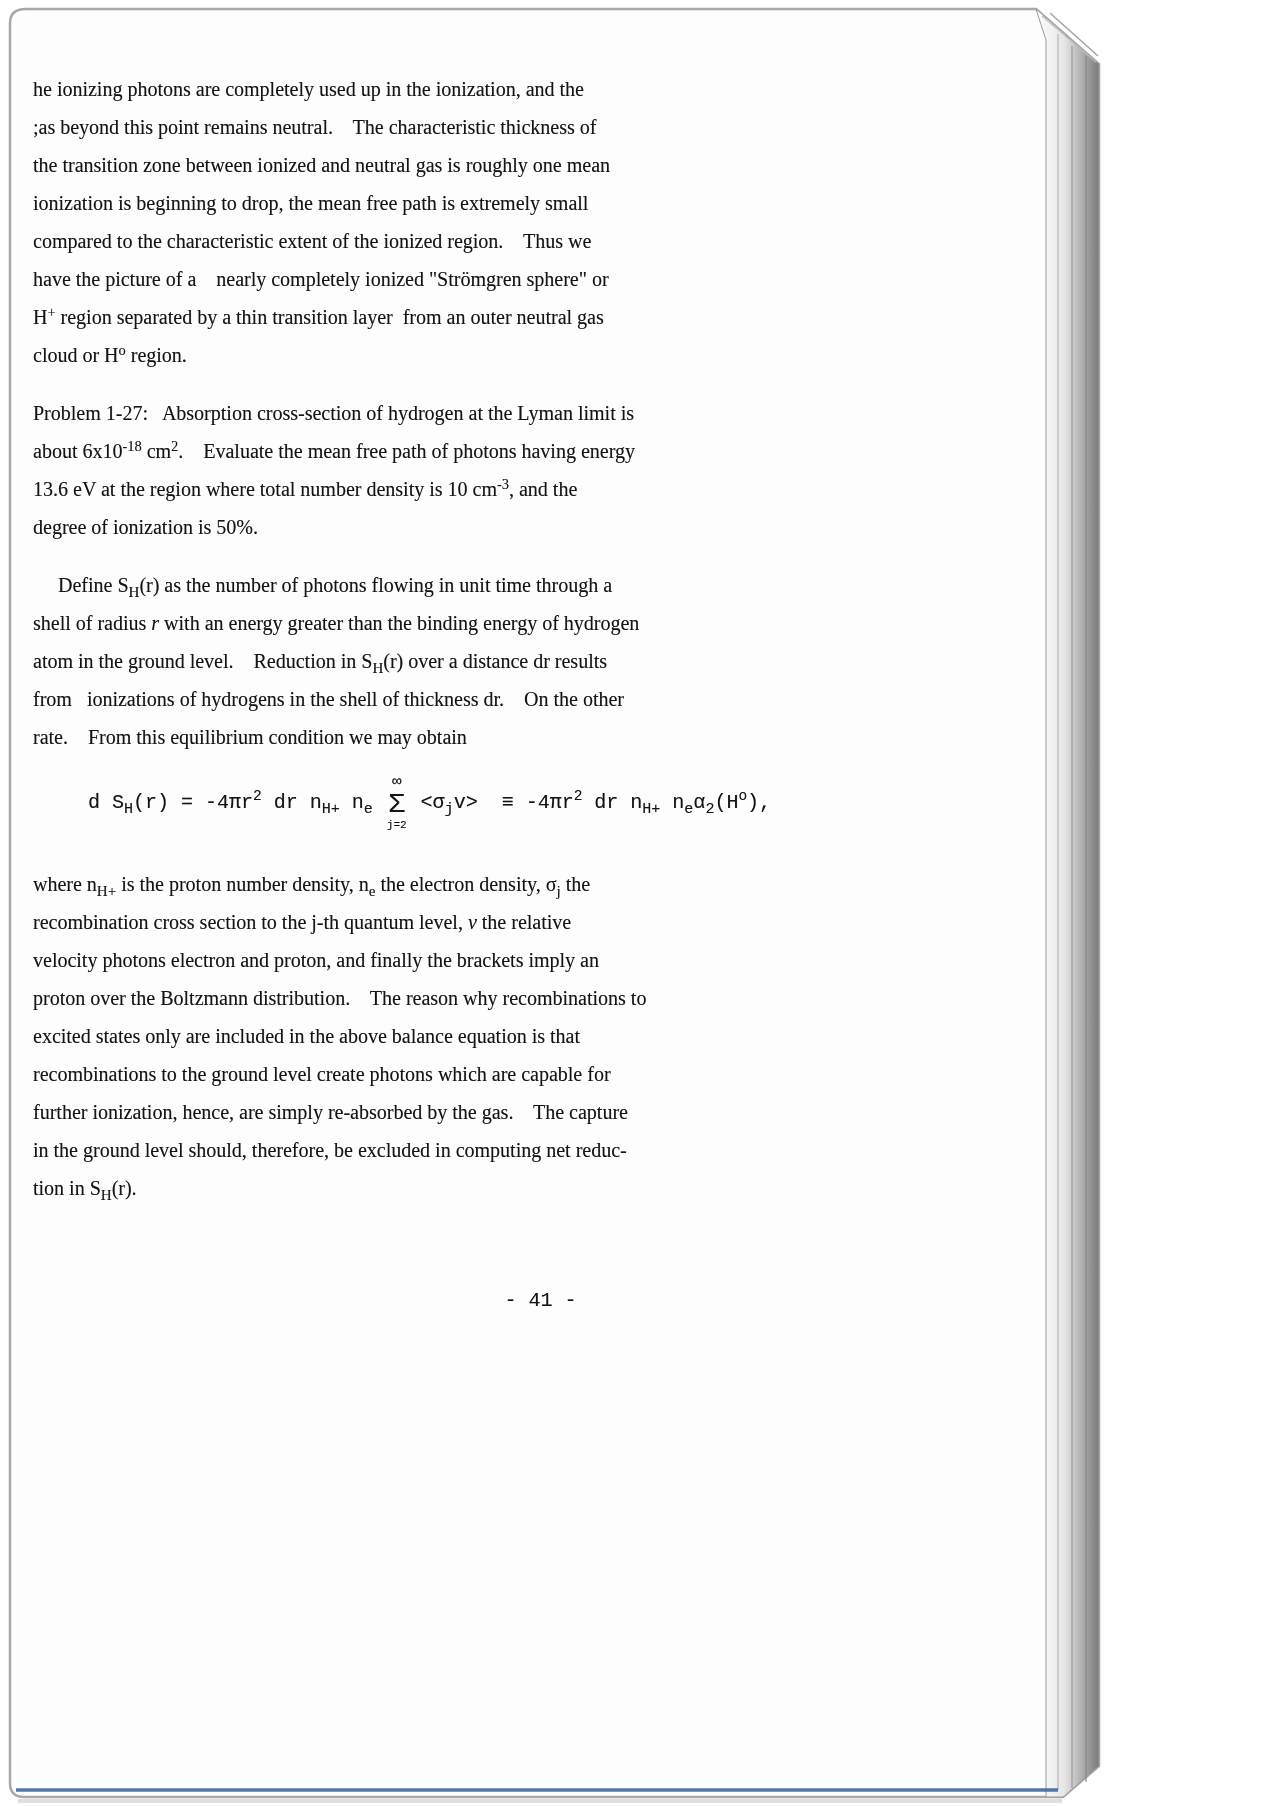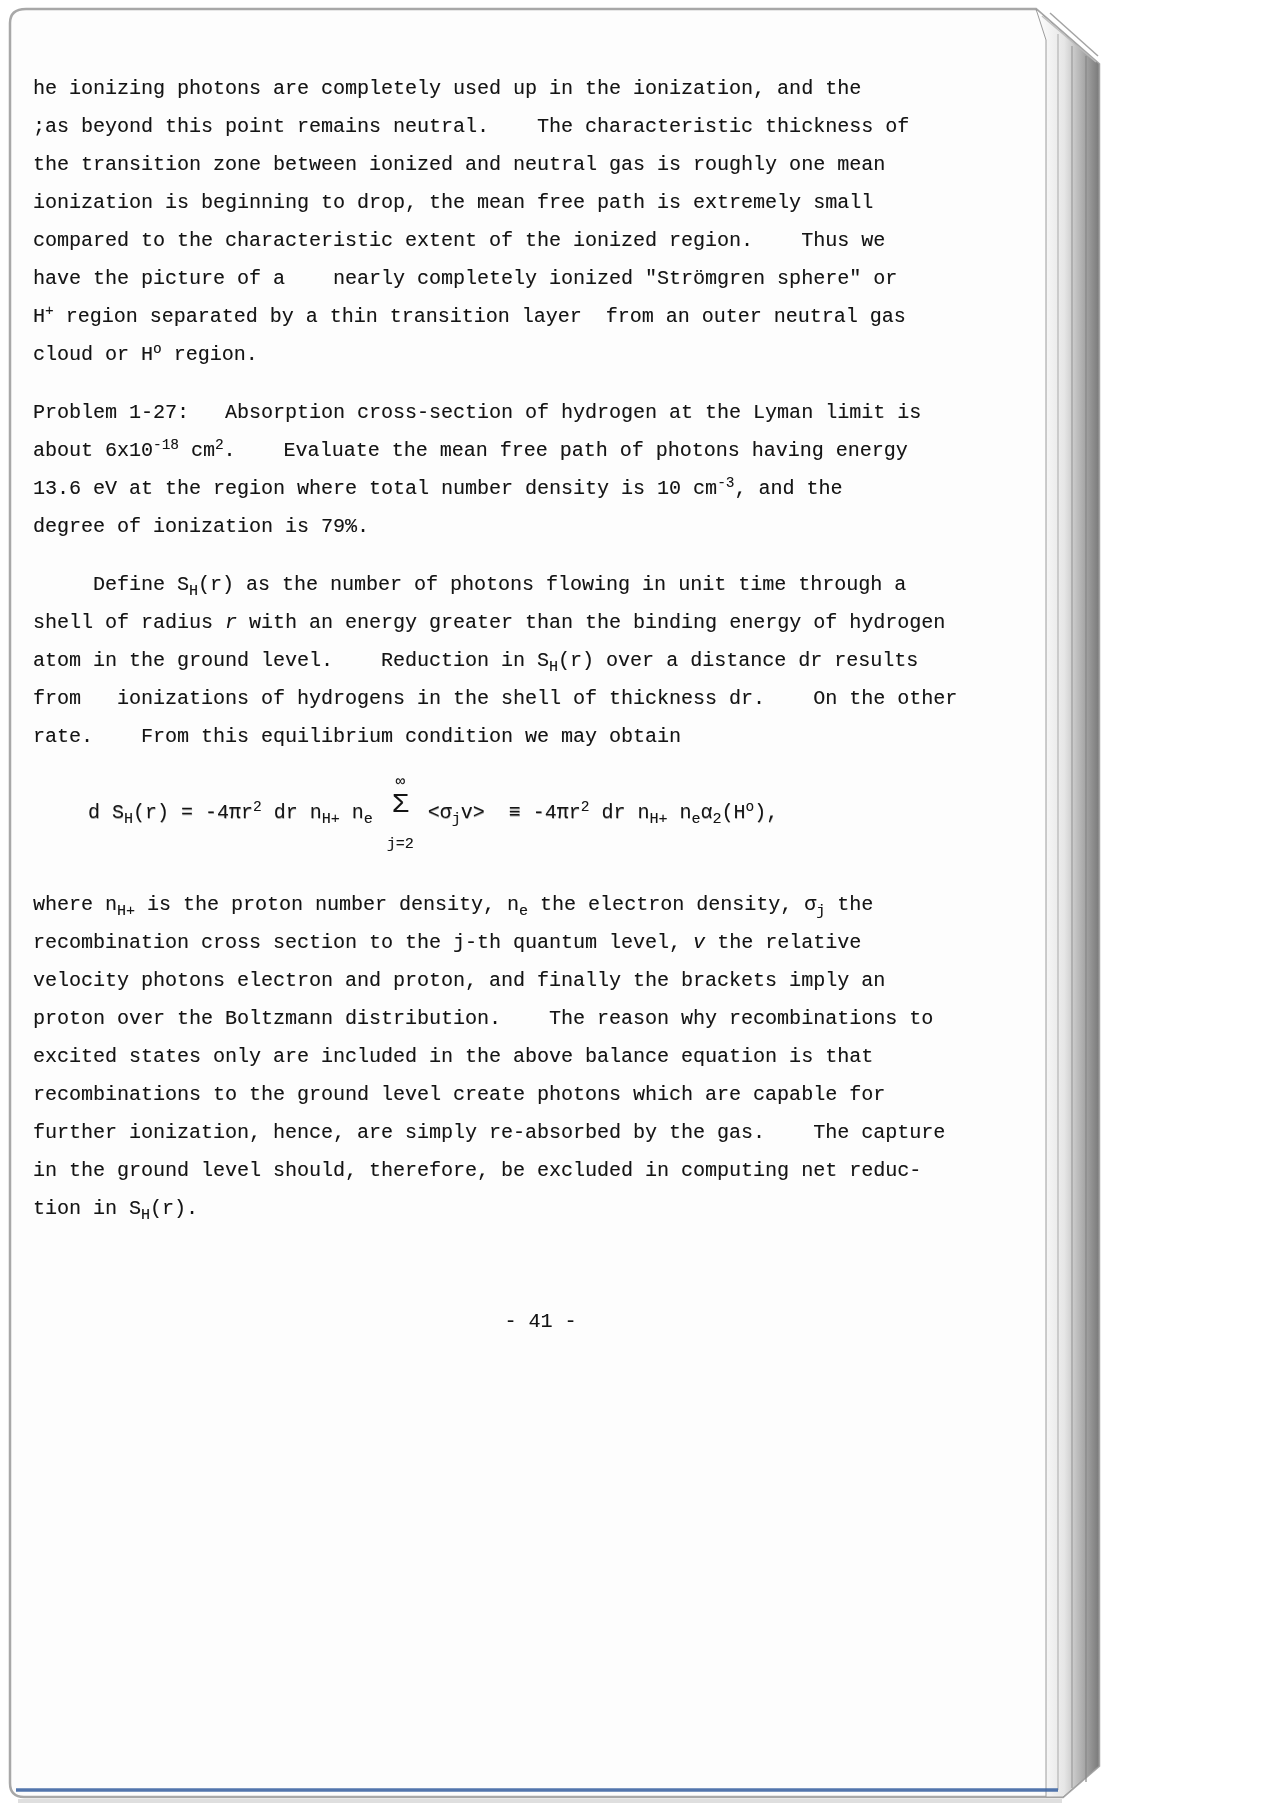--- a/index.html
+++ b/index.html
@@ -21,20 +21,21 @@
     width: 975px;
     font-size: 20px;
     text-shadow: 0.25px 0.25px 0 rgba(0,0,0,0.35);
   }
   .para { margin: 0; }
   .gap { margin-top: 20px; }
   .line {
     white-space: pre;
     line-height: 38px;
     height: 38px;
+    font-family: Liberation Serif, serif;
   }
   sup {
     font-size: 0.72em;
     position: relative;
     top: -0.52em;
     vertical-align: baseline;
     line-height: 0;
   }
   sub {
     font-size: 0.75em;
@@ -53,21 +54,21 @@
   .stack {
     display: inline-flex;
     flex-direction: column;
     align-items: center;
     vertical-align: middle;
     line-height: 1;
     margin: 0 2px;
   }
   .stack .top { font-size: 16px; margin-bottom: 1px; }
   .stack .mid { font-size: 28px; }
-  .stack .bot { font-size: 15px; margin-top: 18px; }
+  .stack .bot { font-size: 11px; margin-top: 1px; }
   .page-num {
     margin-top: 82px;
     width: 100%;
     text-align: center;
     text-indent: 40px;
     font-size: 20px;
   }
 </style>
 </head>
 <body>
@@ -101,21 +102,21 @@
         <div class="line">ionization is beginning to drop, the mean free path is extremely small</div>
         <div class="line">compared to the characteristic extent of the ionized region.    Thus we</div>
         <div class="line">have the picture of a    nearly completely ionized "Strömgren sphere" or</div>
         <div class="line">H<sup>+</sup> region separated by a thin transition layer  from an outer neutral gas</div>
         <div class="line">cloud or H<sup>o</sup> region.</div>
       </div>
     <div class="para gap">
         <div class="line">Problem 1-27:   Absorption cross-section of hydrogen at the Lyman limit is</div>
         <div class="line">about 6x10<sup>-18</sup> cm<sup>2</sup>.    Evaluate the mean free path of photons having energy</div>
         <div class="line">13.6 eV at the region where total number density is 10 cm<sup>-3</sup>, and the</div>
-        <div class="line">degree of ionization is 79%.</div>
+        <div class="line">degree of ionization is 50%.</div>
       </div>
     <div class="para gap">
         <div class="line">     Define S<sub>H</sub>(r) as the number of photons flowing in unit time through a</div>
         <div class="line">shell of radius <span class="it">r</span> with an energy greater than the binding energy of hydrogen</div>
         <div class="line">atom in the ground level.    Reduction in S<sub>H</sub>(r) over a distance dr results</div>
         <div class="line">from   ionizations of hydrogens in the shell of thickness dr.    On the other</div>
         <div class="line">rate.    From this equilibrium condition we may obtain</div>
       </div>
     <div class="equation">d S<sub>H</sub>(r) = -4πr<sup>2</sup> dr n<sub>H+</sub> n<sub>e</sub> <span class="stack"><span class="top">∞</span><span class="mid">Σ</span><span class="bot">j=2</span></span> &lt;σ<sub>j</sub>v&gt;  ≡ -4πr<sup>2</sup> dr n<sub>H+</sub> n<sub>e</sub>α<sub>2</sub>(H<sup>o</sup>),</div>
     <div class="para">

